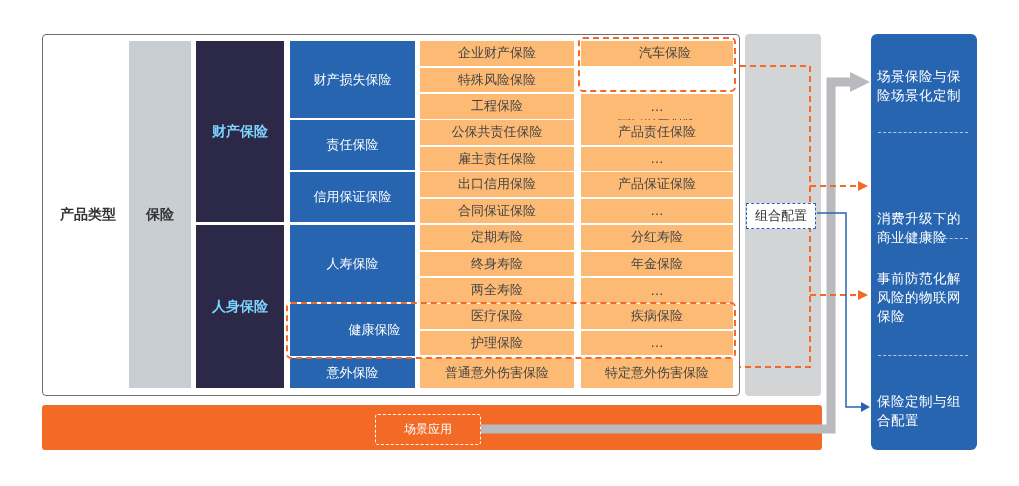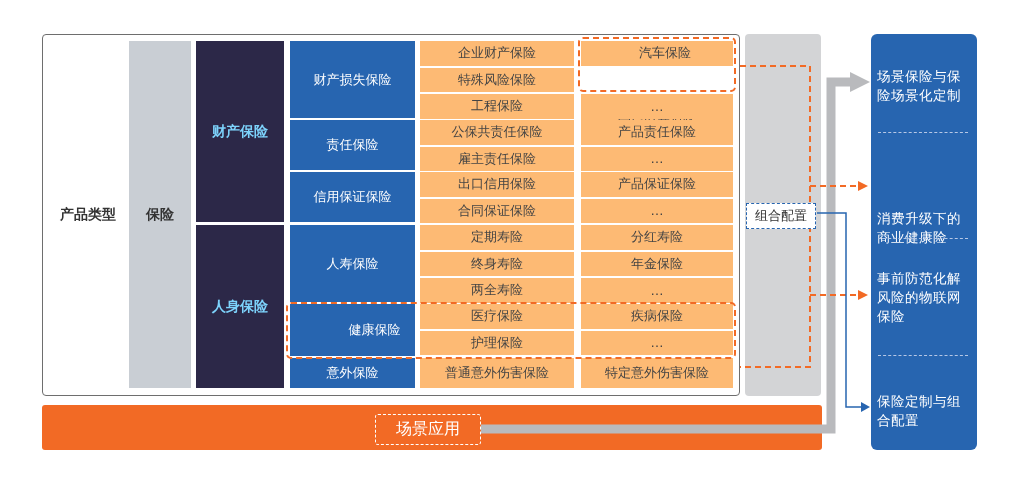--- a/index.html
+++ b/index.html
@@ -15,21 +15,21 @@
          display:flex; align-items:center; justify-content:center; }
   .sub { left:290px; width:125px; background:#2765b0; color:#fff; font-size:13px;
          display:flex; align-items:center; justify-content:center; }
   .cell { height:24.5px; background:#fdba74; color:#444; font-size:13px; display:flex; align-items:center; justify-content:center; }
   .c1 { left:420px; width:154px; }
   .c2 { left:581px; width:152px; }
   .gray-col { left:745px; top:34px; width:76px; height:362px; background:#d3d4d6; border-radius:4px; }
   .combo { left:746px; top:203px; width:70px; height:26px; background:#fff; border:1.8px dashed #2765b0;
            font-size:13px; color:#333; display:flex; align-items:center; justify-content:center; }
   .orange-bar { left:42px; top:405px; width:780px; height:45px; background:#f26a25; border-radius:3px; }
-  .scene { left:375px; top:414px; width:106px; height:31px; border:1.3px dashed #ffffff; color:#fff; font-size:16px;
+  .scene { left:375px; top:414px; width:106px; height:31px; border:1.3px dashed #ffffff; color:#fff; font-size:12px;
            display:flex; align-items:center; justify-content:center; border-radius:3px; }
   .right-panel { left:871px; top:34px; width:106px; height:416px; background:#2765b0; border-radius:6px; }
   .rp-item { left:877px; width:96px; color:#fff; font-size:13.5px; line-height:19px; letter-spacing:0.5px; }
   .rp-sep { left:878px; width:90px; height:0; border-top:1.3px dashed #b7c8e6; }
   .ohl { border:2px dashed #f26a25; border-radius:5px; background:transparent; }
   svg.overlay { position:absolute; left:0; top:0; pointer-events:none; }
 </style>
 </head>
 <body>
 

